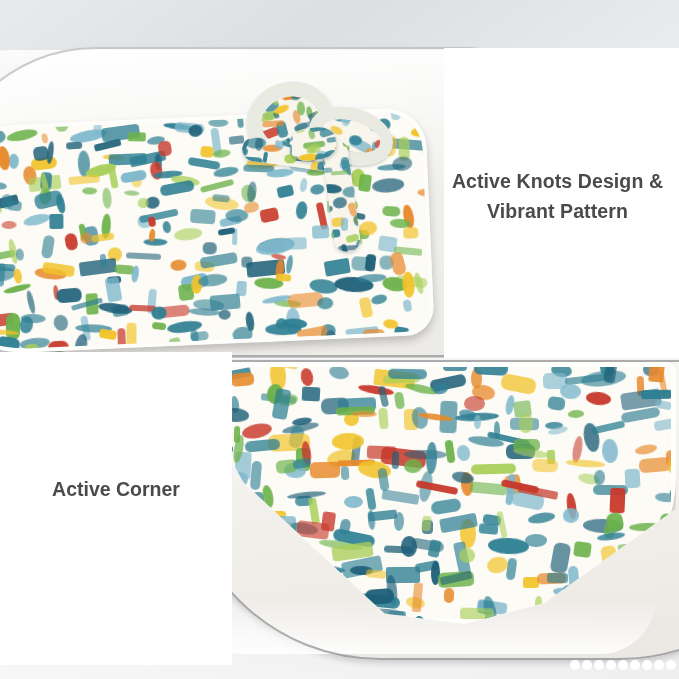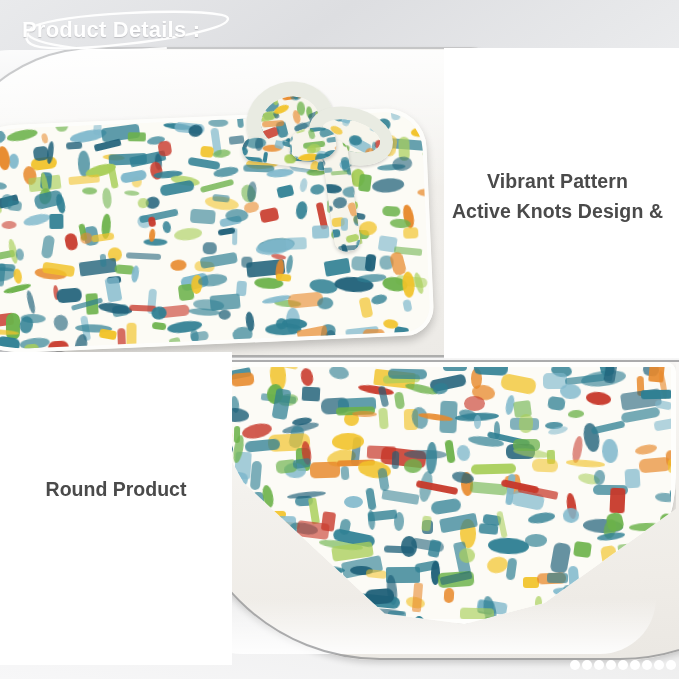--- a/index.html
+++ b/index.html
@@ -624,22 +624,22 @@
             <i class="brush" style="left: 6.1px; top: 24.6px; width: 22.3px; height: 8.4px; background: rgb(242, 195, 41); opacity: 0.97; border-radius: 50%; transform: rotate(2deg);"></i>
             <i class="brush" style="left: 25.1px; top: 24.1px; width: 10px; height: 8px; background: rgb(127, 184, 204); opacity: 0.68; border-radius: 4px; transform: rotate(11.3deg);"></i>
             <i class="brush" style="left: 23px; top: 26.7px; width: 16.4px; height: 10.8px; background: rgb(46, 127, 147); opacity: 0.86; border-radius: 5px; transform: rotate(11.8deg);"></i>
             <i class="brush" style="left: 33.1px; top: 25px; width: 21.1px; height: 7.9px; background: rgb(46, 127, 147); opacity: 0.88; border-radius: 50%; transform: rotate(8.4deg);"></i>
           </div>
       </div>
     </div>
 
     <div class="panel-right">
       <div class="txt">
+        <div>Active Knots Design &amp;</div>
         <div>Vibrant Pattern</div>
-        <div>Active Knots Design &amp;</div>
       </div>
     </div>
   </div>
 
   <div class="bottom-section">
 
     <div class="bot-table"></div>
     <div class="bot-table-hl"></div>
     <div class="bot-table-rim"></div>
 
@@ -916,40 +916,30 @@
             <i class="brush" style="left: 452.6px; top: 246.4px; width: 9.1px; height: 16.8px; background: rgb(108, 178, 74); opacity: 0.71; border-radius: 50%; transform: rotate(10.2deg);"></i>
           </div>
       </div>
     </div>
 
   </div>
 
   <div style="position:absolute;left:0;top:352px;width:232px;height:313px;background:#fff;z-index:7;">
     <div style="position:absolute;left:0;right:0;top:122px;text-align:center;font-size:19.5px;
                 font-weight:bold;color:#4a4a4a;line-height:1.55;">
-      <div>Round Product</div>
+      <div>Active Corner</div>
     </div>
   </div>
 
   <div class="dots" id="dots">
       <span class="dot" style="left: 0px; background: rgb(255, 255, 255);"></span>
       <span class="dot" style="left: 12px; background: rgb(255, 255, 255);"></span>
       <span class="dot" style="left: 24px; background: rgb(255, 255, 255);"></span>
       <span class="dot" style="left: 36px; background: rgb(255, 255, 255);"></span>
       <span class="dot" style="left: 48px; background: rgb(255, 255, 255);"></span>
       <span class="dot" style="left: 60px; background: rgb(255, 255, 255);"></span>
       <span class="dot" style="left: 72px; background: rgb(255, 255, 255);"></span>
       <span class="dot" style="left: 84px; background: rgb(255, 255, 255);"></span>
       <span class="dot" style="left: 96px; background: rgb(255, 255, 255);"></span>
     </div>
 
-  <div class="header">
-    <div class="title-wrap">
-      <svg class="ellipse-svg" width="230" height="46" viewBox="0 0 230 46">
-        <path d="M18 13 C50 1, 170 0, 206 8 C216 10, 214 16, 200 20
-                 C160 32, 60 40, 24 34 C8 31, 6 22, 18 13 Z" fill="none" stroke="#ffffff" stroke-width="2.4" stroke-linecap="round" opacity="0.95" transform="rotate(-2 115 20)"></path>
-        <path d="M10 22 C16 36, 80 44, 150 38" fill="none" stroke="#ffffff" stroke-width="2.2" stroke-linecap="round" opacity="0.9"></path>
-      </svg>
-      <div class="title">Product Details :</div>
-    </div>
-  </div>
 
 </div>
 
 </body></html>

